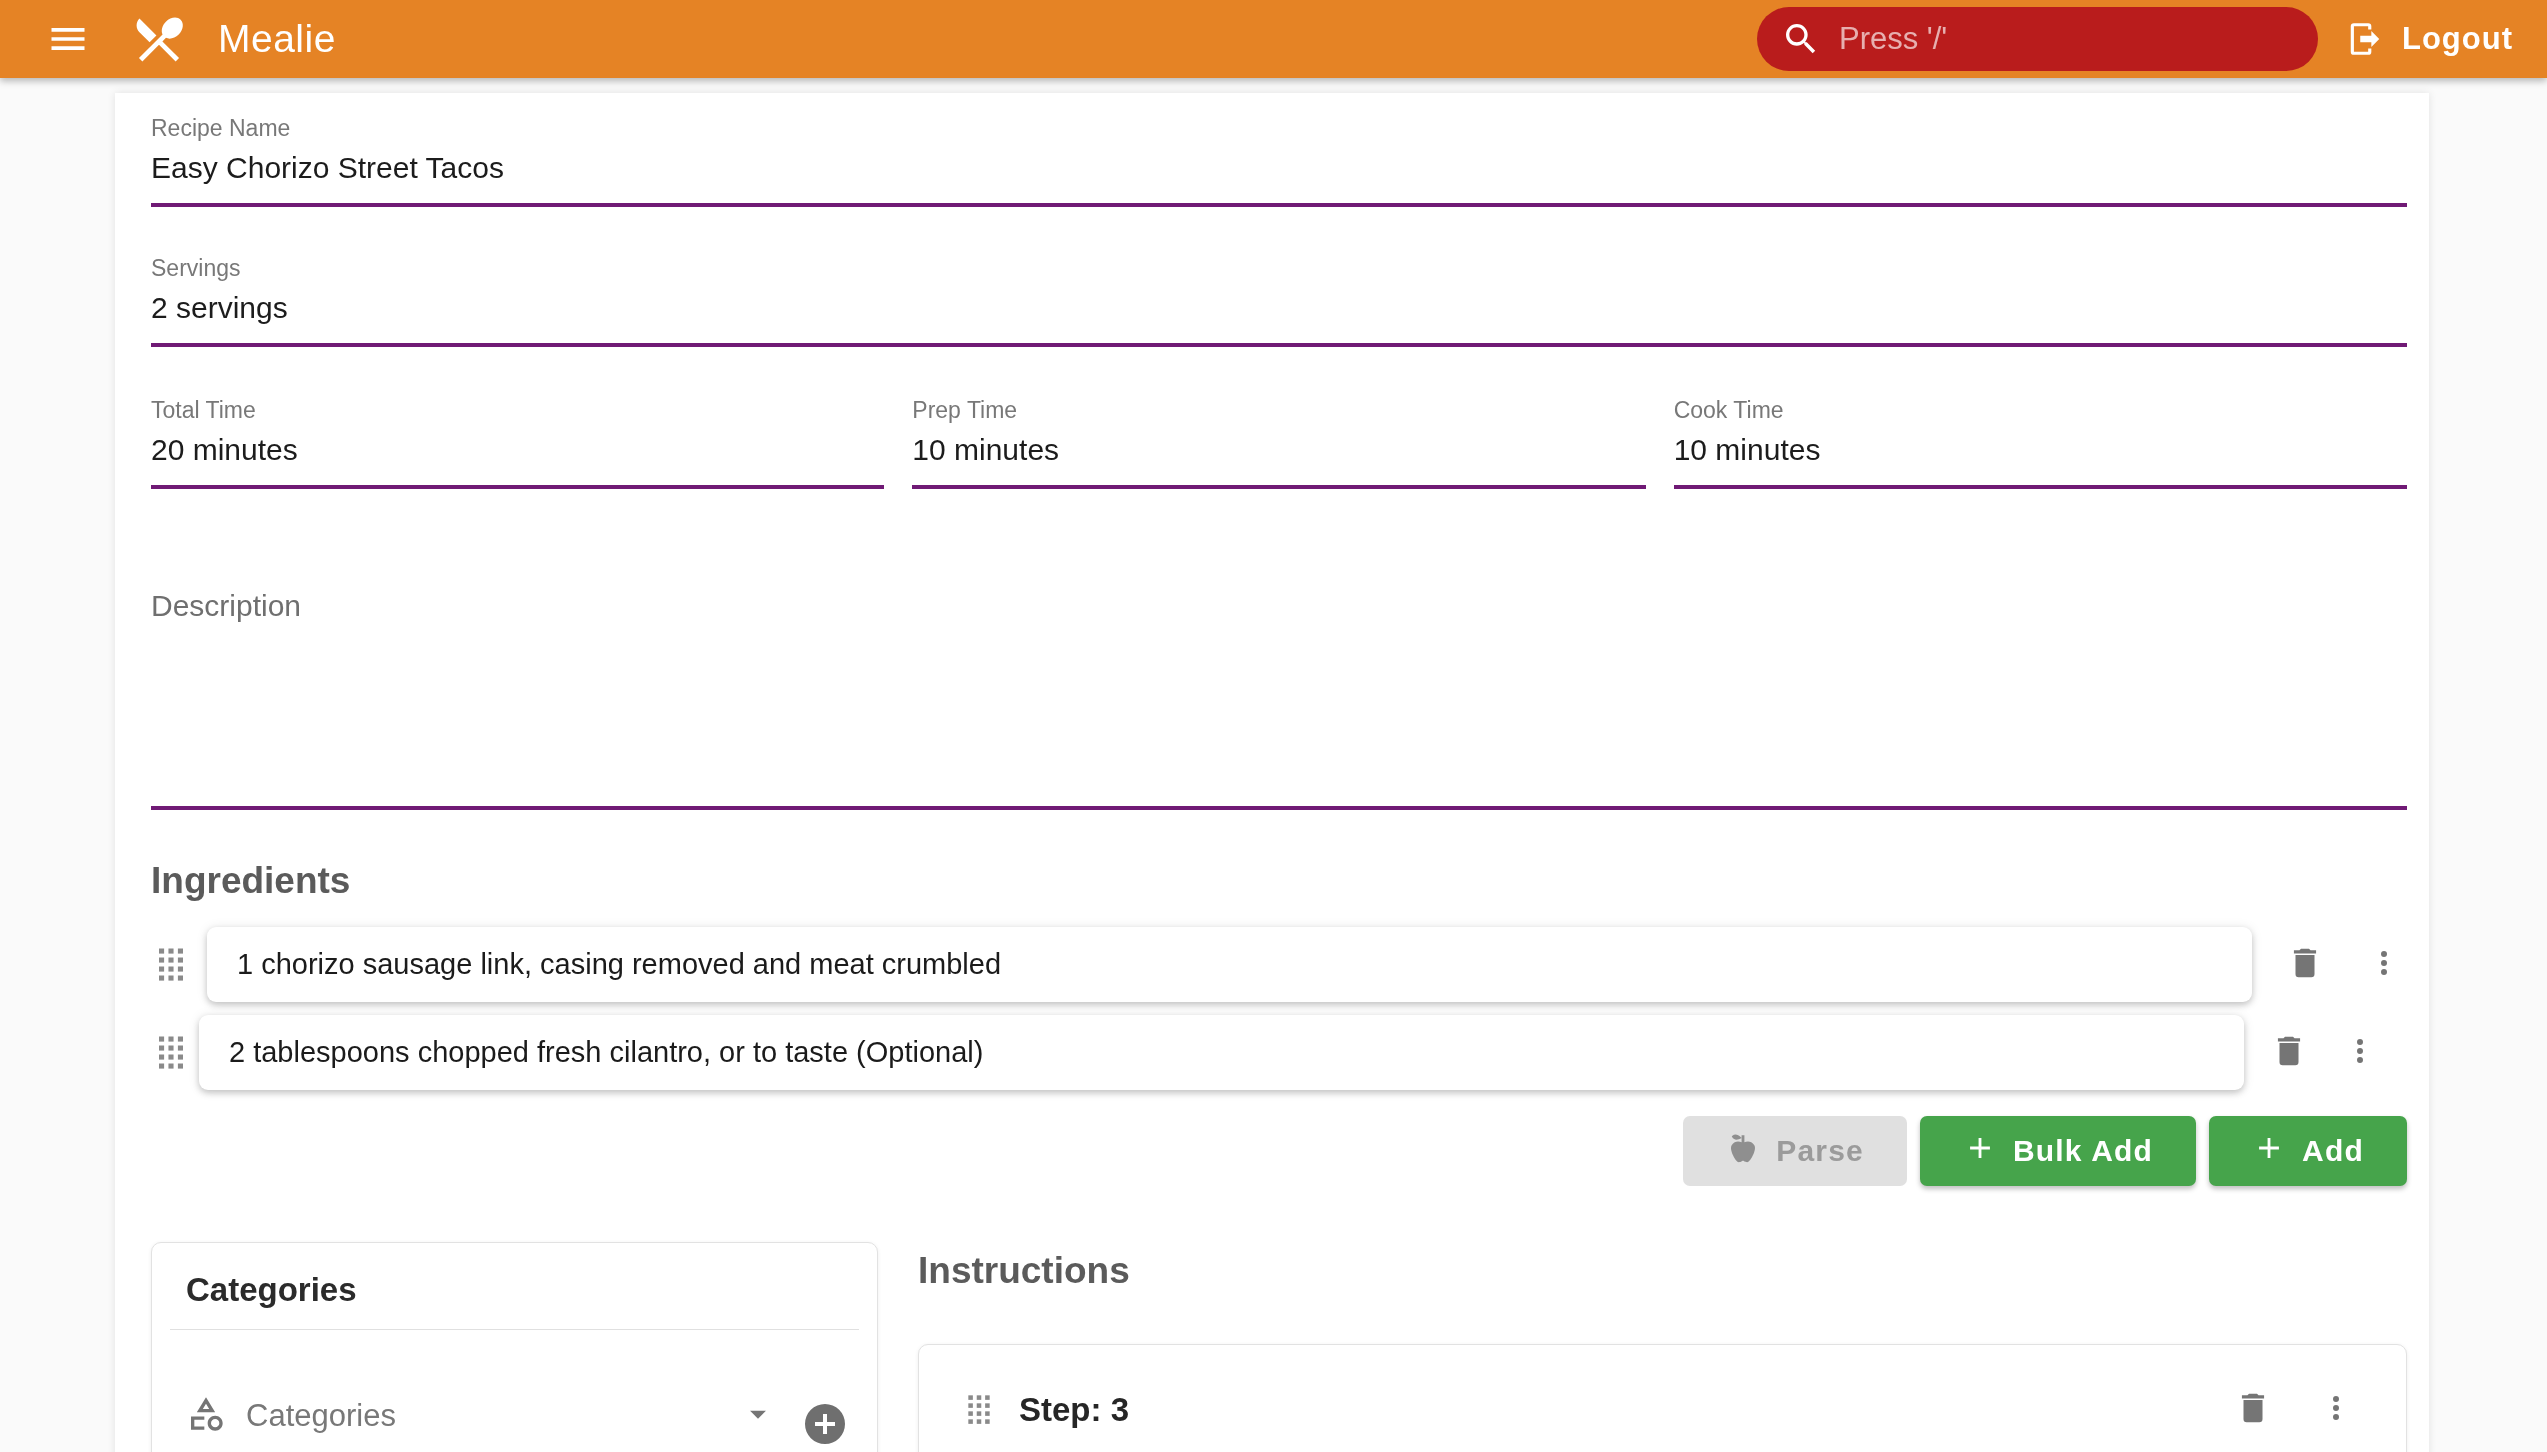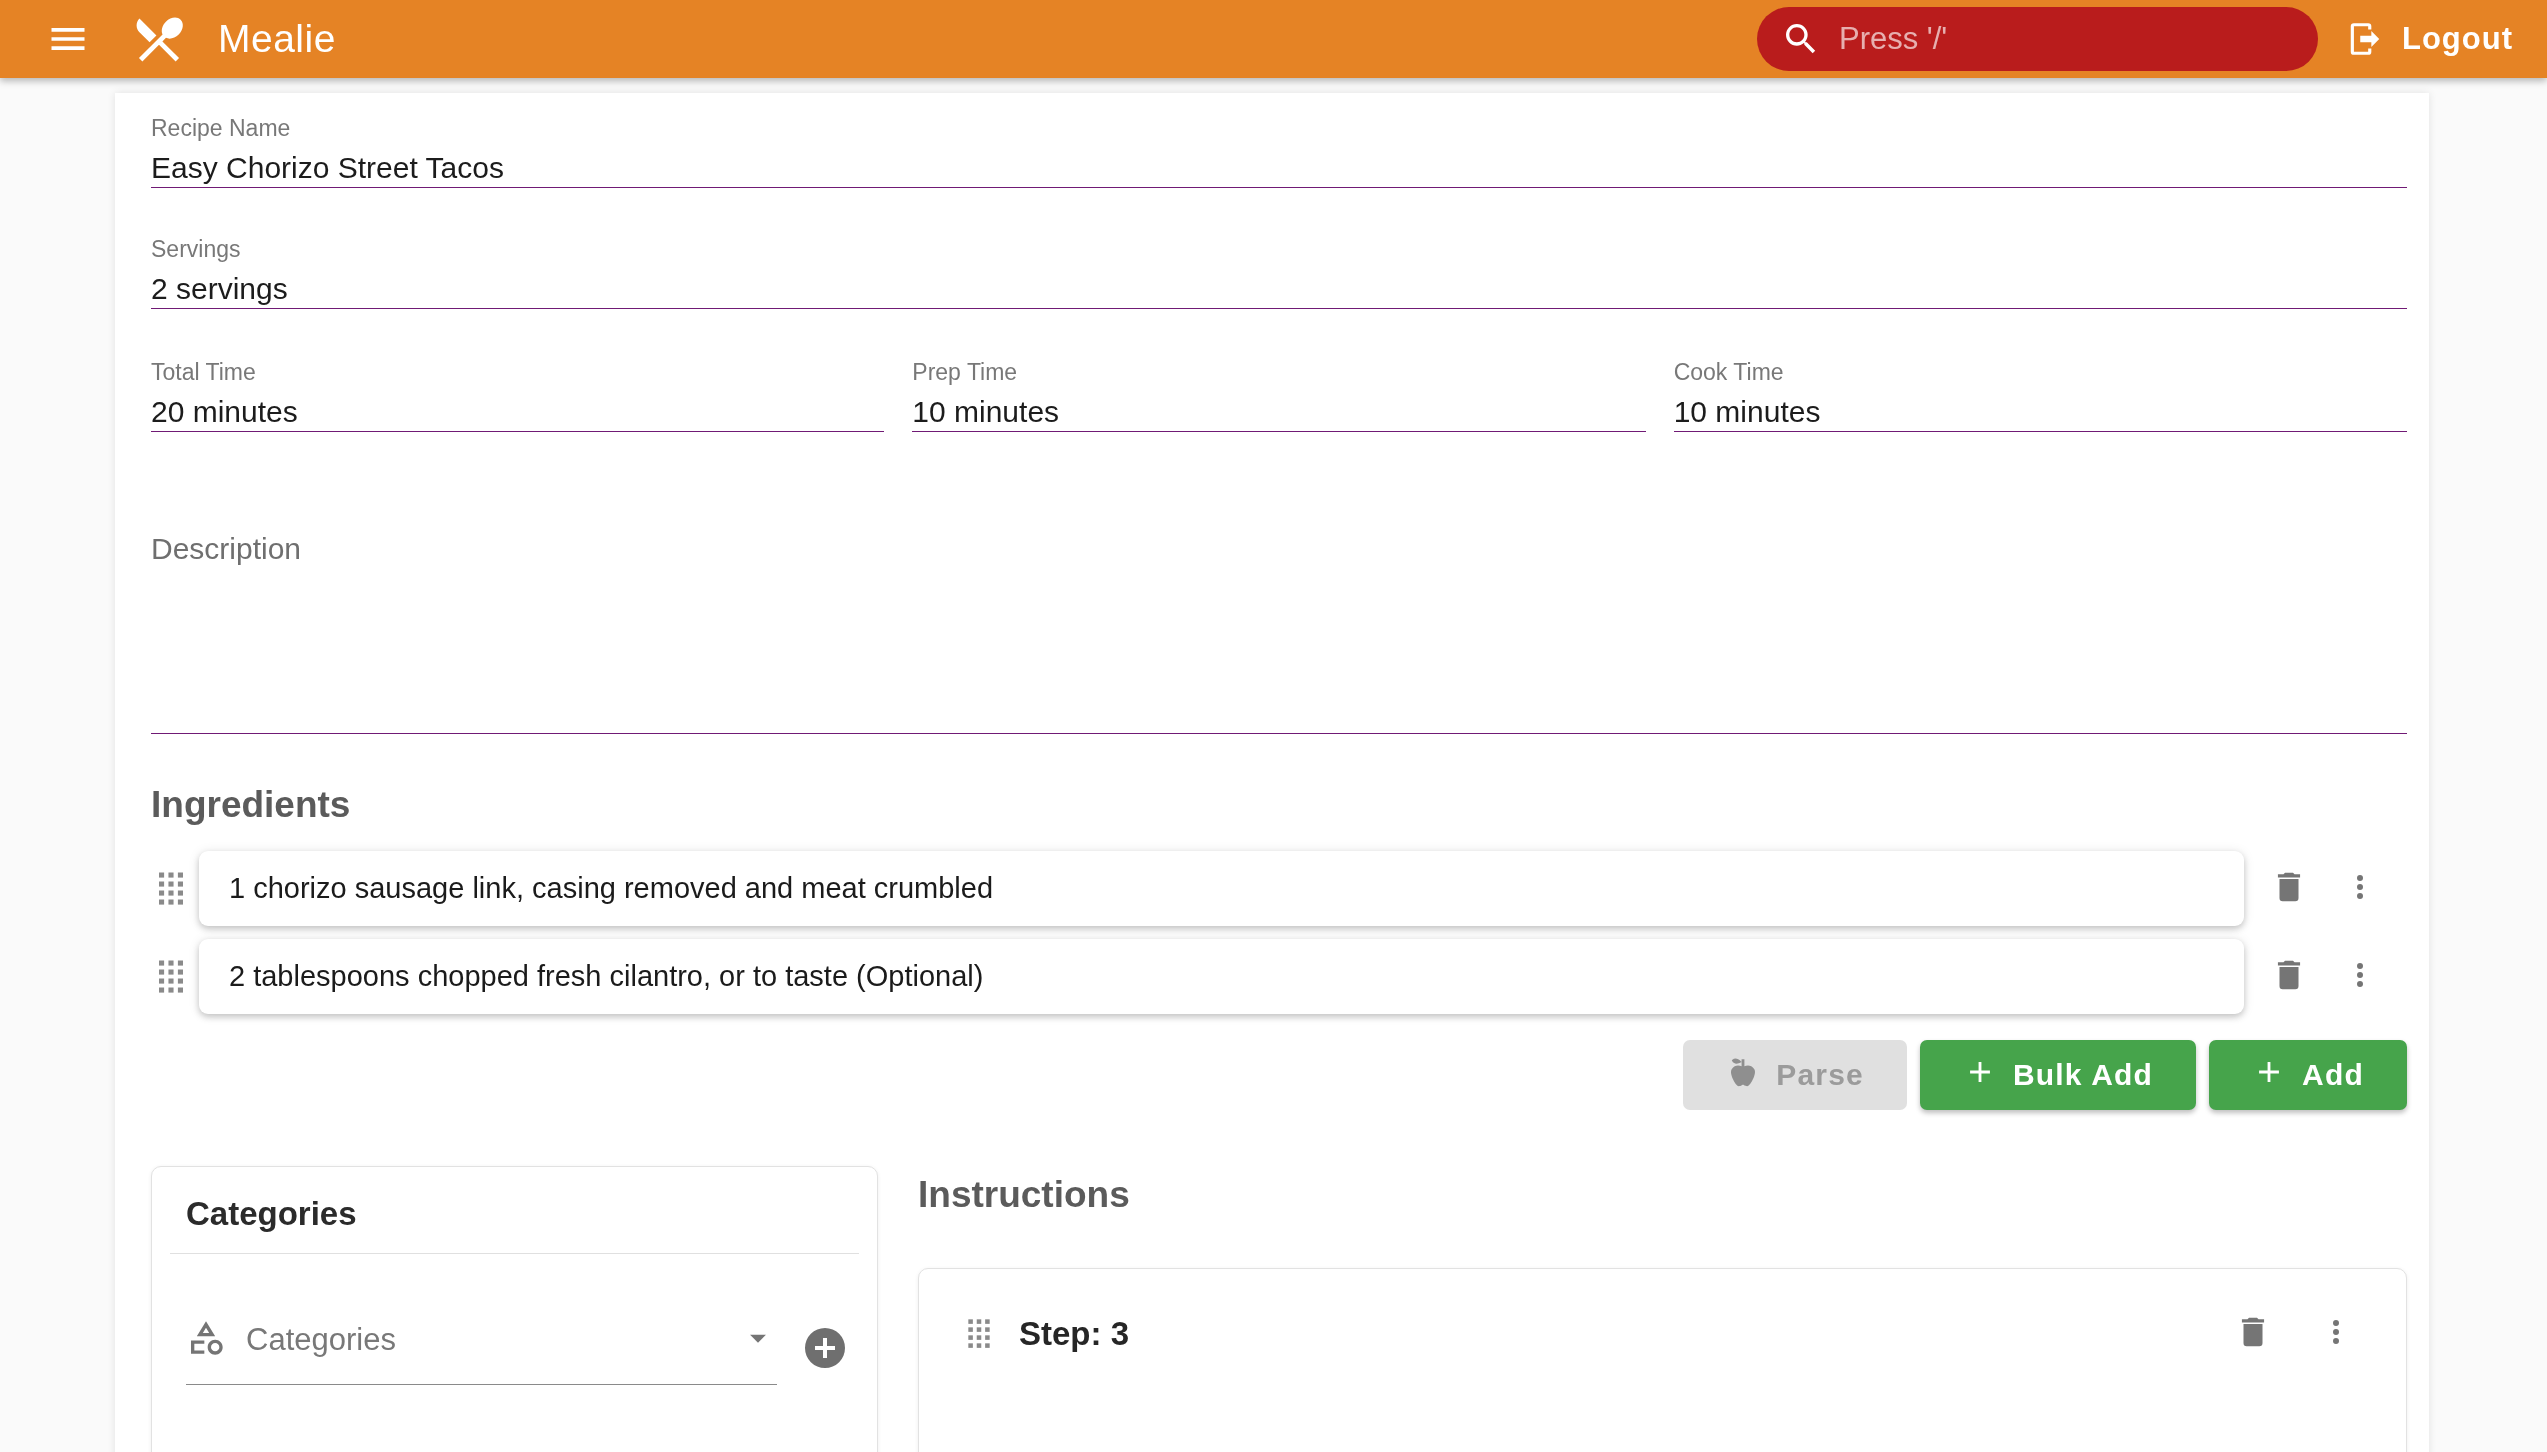--- a/index.html
+++ b/index.html
@@ -40,36 +40,36 @@
     font-family:"Liberation Sans", sans-serif;
   }
 
   
   .sheet {
     position:absolute; top:93px; left:115px; width:2314px; height:1443px;
     background:#fff; box-shadow:0 0 8px rgba(0,0,0,0.10);
   }
   .content { padding:12px 22px 0 36px; }
 
-  .field { border-bottom:1px solid #701a75; }
+  .field { border-bottom:4px solid #701a75; padding-bottom:16px; }
   .field .f-label { font-size:23px; color:#787878; }
   .field .f-value { font-size:30px; color:#1c1c1c; margin-top:9px; min-height:36px; }
   .field-recipe  { margin-top:10px; }
   .field-serv    { margin-top:48px; }
   .times-row     { margin-top:50px; display:flex; gap:28px; }
   .times-row .field { flex:1; }
   .field-desc    { margin-top:100px; }
   .field-desc .spacer { height:167px; }
 
   .section-h { font-size:37px; font-weight:700; color:#5b5b5b; }
   .ing-title { margin-top:50px; }
 
   
   .ing-row { display:flex; align-items:center; margin-top:13px; }
-  .ing-row.first { margin-top:25px; }
+  .ing-row.first { margin-top:25px;gap:8px; }
   .drag { width:40px; display:flex; justify-content:center; cursor:grab; background:none; border:none; }
   .ing-card {
     margin-left:8px; width:2045px; height:75px; background:#fff;
     border-radius:9px; display:flex; align-items:center; padding:0 30px;
     font-size:29px; color:#1b1b1b;
     box-shadow:0 3px 6px rgba(0,0,0,0.18), 0 1px 12px rgba(0,0,0,0.10);
   }
   .ing-card input {
     border:none; outline:none; width:100%; font-size:29px; color:#1b1b1b;
     font-family:"Liberation Sans", sans-serif; background:transparent;

